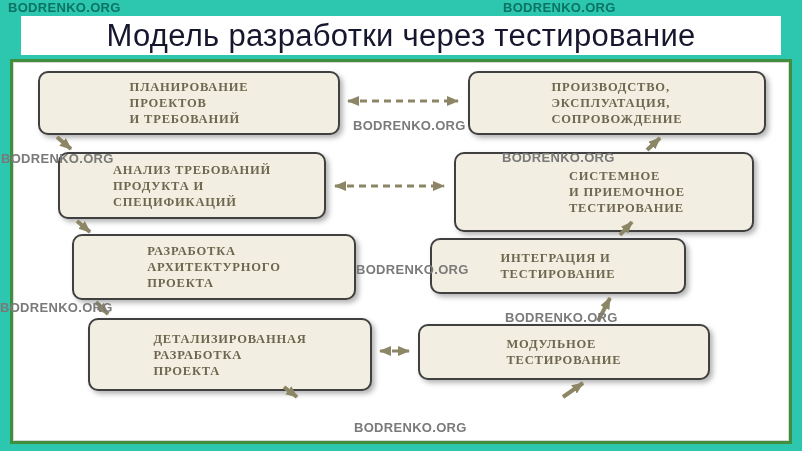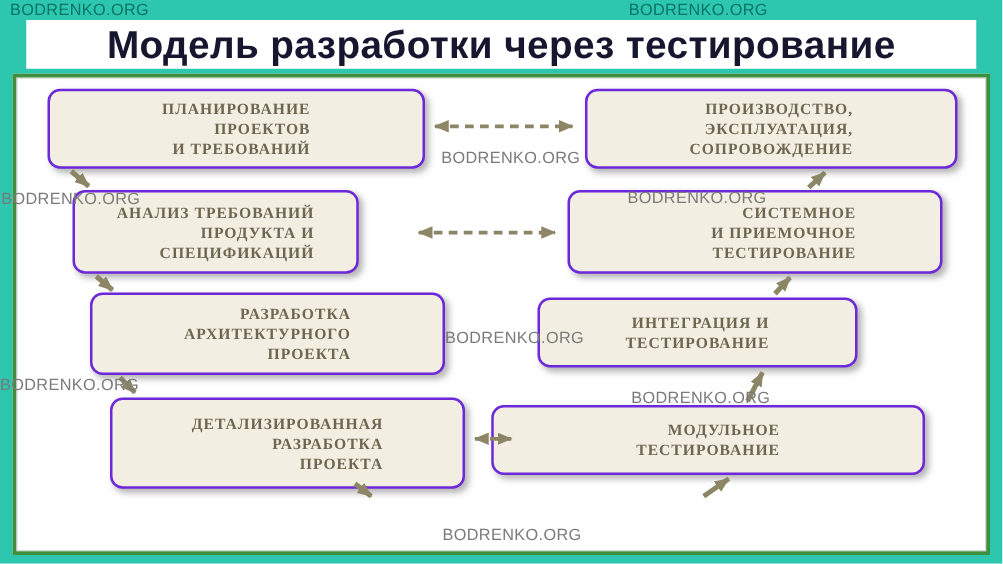--- a/index.html
+++ b/index.html
@@ -9,54 +9,54 @@
   .frame {
     position:relative; width:802px; height:451px;
     background:#2cc7ae; overflow:hidden;
   }
 
   .title-band {
     position:absolute; left:21px; top:16px; width:760px; height:39px;
     background:#ffffff; display:flex; align-items:center; justify-content:center;
   }
   .title-band h1 {
-    font-size:31px; font-weight:bold; color:#16162e; letter-spacing:0.3px;
+    font-size:31px; font-weight:normal; color:#16162e; letter-spacing:0.3px;
     font-family:"Liberation Sans", sans-serif; white-space:nowrap;
   }
 
   .panel {
     position:absolute; left:10px; top:59px; width:782px; height:385px;
     background:#ffffff; border:3px solid #3f8f3f;
     box-shadow: inset 0 0 0 1px #d8d8d8;
   }
 
   .box {
-    position:absolute; background:#f2eee1; border:2px solid #6d28d9;
+    position:absolute; background:#f2eee1; border:2px solid #404040;
     border-radius:10px; box-shadow:3px 3px 5px rgba(90,90,90,0.45);
     display:flex; align-items:center; justify-content:center;
-    text-align:right; font-family:"Liberation Serif", serif;
+    text-align:left; font-family:"Liberation Serif", serif;
     font-weight:bold; font-size:12.5px; line-height:16px;
     letter-spacing:0.8px; color:#6e6750; white-space:pre-line;
   }
   #b-planning    { left:38px;  top:71px;  width:302px; height:64px; }
   #b-production  { left:468px; top:71px;  width:298px; height:64px; }
-  #b-analysis    { left:58px;  top:152px; width:229px; height:67px; }
-  #b-system      { left:454px; top:152px; width:300px; height:67px;padding-left:46px; }
+  #b-analysis    { left:58px;  top:152px; width:268px; height:67px; }
+  #b-system      { left:454px; top:152px; width:300px; height:80px;padding-left:46px; }
   #b-arch        { left:72px;  top:234px; width:284px; height:66px; }
   #b-integration { left:430px; top:238px; width:256px; height:56px; }
   #b-detailed    { left:88px;  top:318px; width:284px; height:73px; }
-  #b-module      { left:393px; top:324px; width:347px; height:56px; }
+  #b-module      { left:418px; top:324px; width:292px; height:56px; }
   #b-coding      { left:246px; top:399px; width:310px; height:32px; }
 
   .arrows { position:absolute; left:0; top:0; width:802px; height:451px; pointer-events:none; }
   .arrow-solid  { stroke:#8d8666; stroke-width:4; fill:none; }
   .arrow-dashed { stroke:#8d8666; stroke-width:3; fill:none; stroke-dasharray:7 5; }
 
   .wm {
-    position:absolute; font-size:13px; font-weight:normal;
+    position:absolute; font-size:13px; font-weight:bold;
     letter-spacing:0.3px; font-family:"Liberation Sans", sans-serif;
     white-space:nowrap;
   }
   .wm-teal { color:#0b7365; }
   .wm-gray { color:#7a7a7a; }
   .w1 { left:8px;   top:0px; }
   .w2 { left:503px; top:0px; }
   .w3 { left:353px; top:118px; }
   .w4 { left:502px; top:150px; }
   .w5 { left:1px;   top:151px; }

